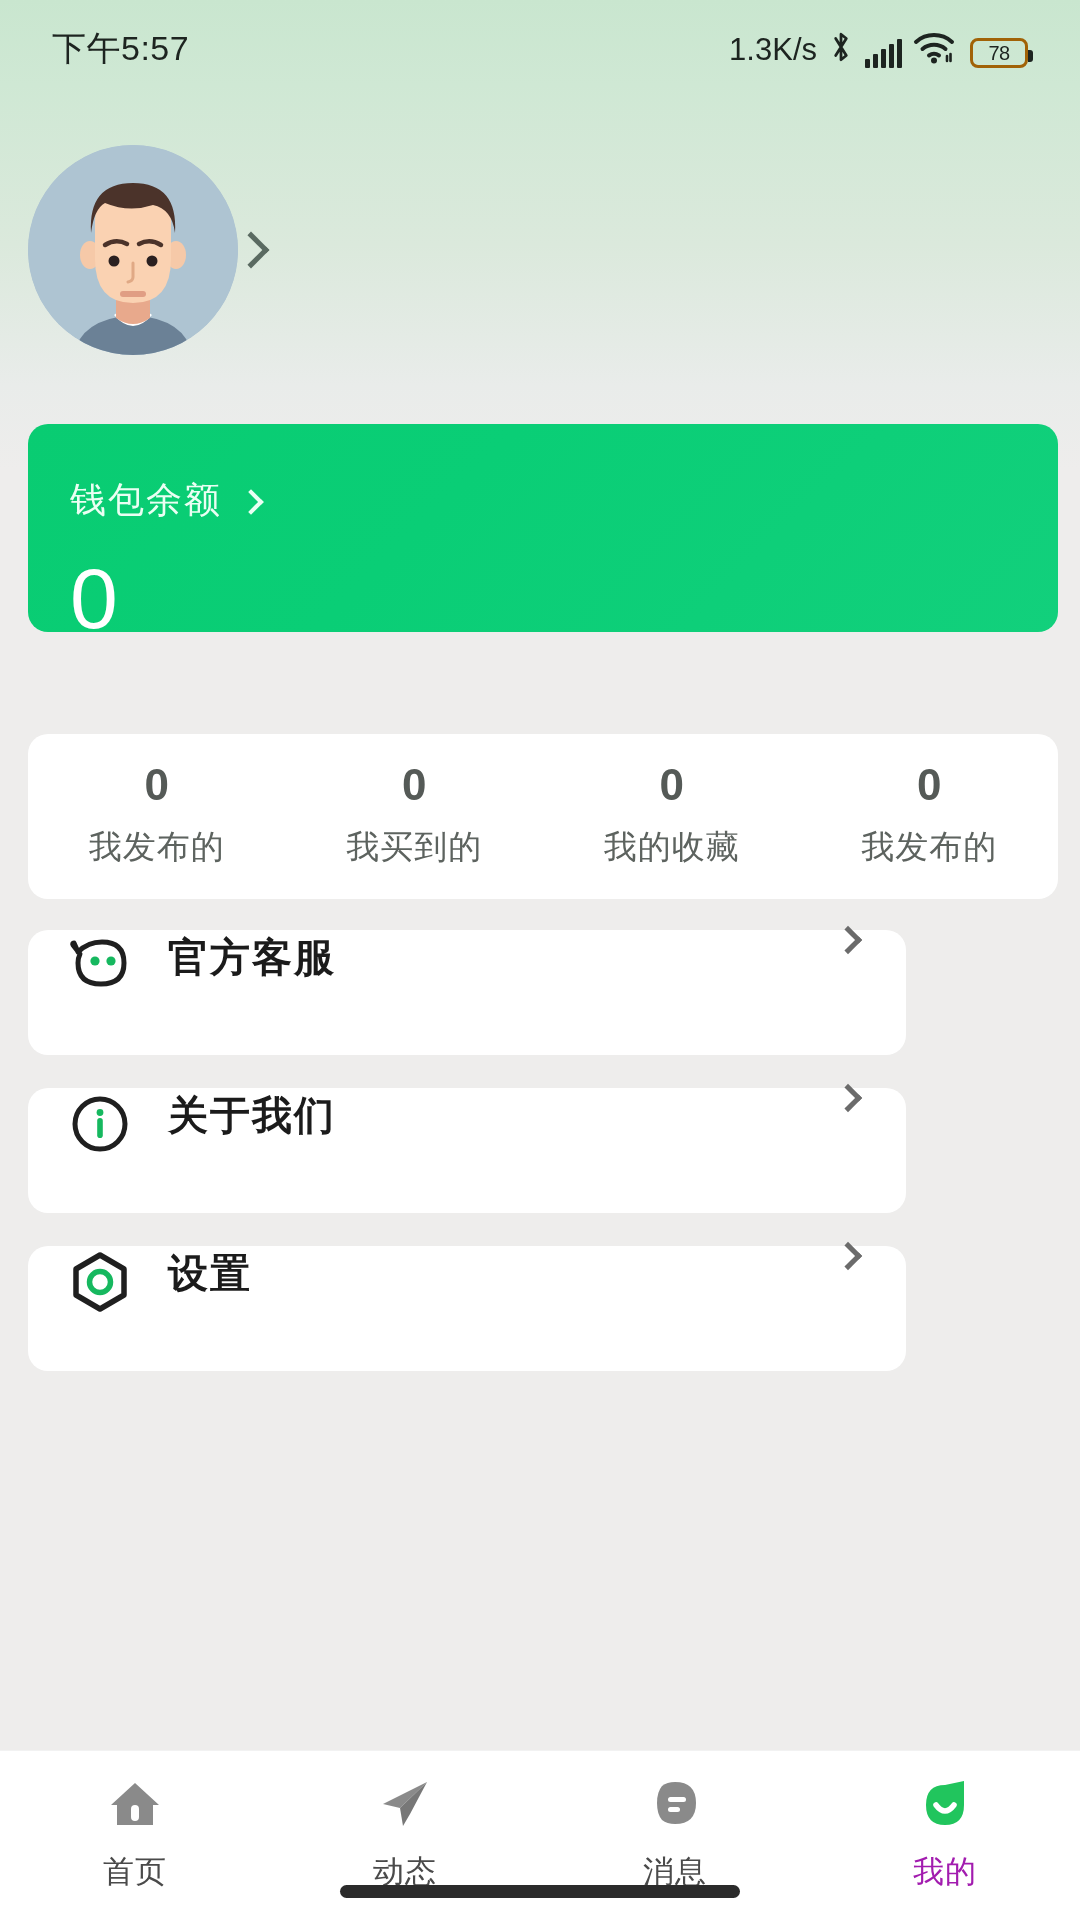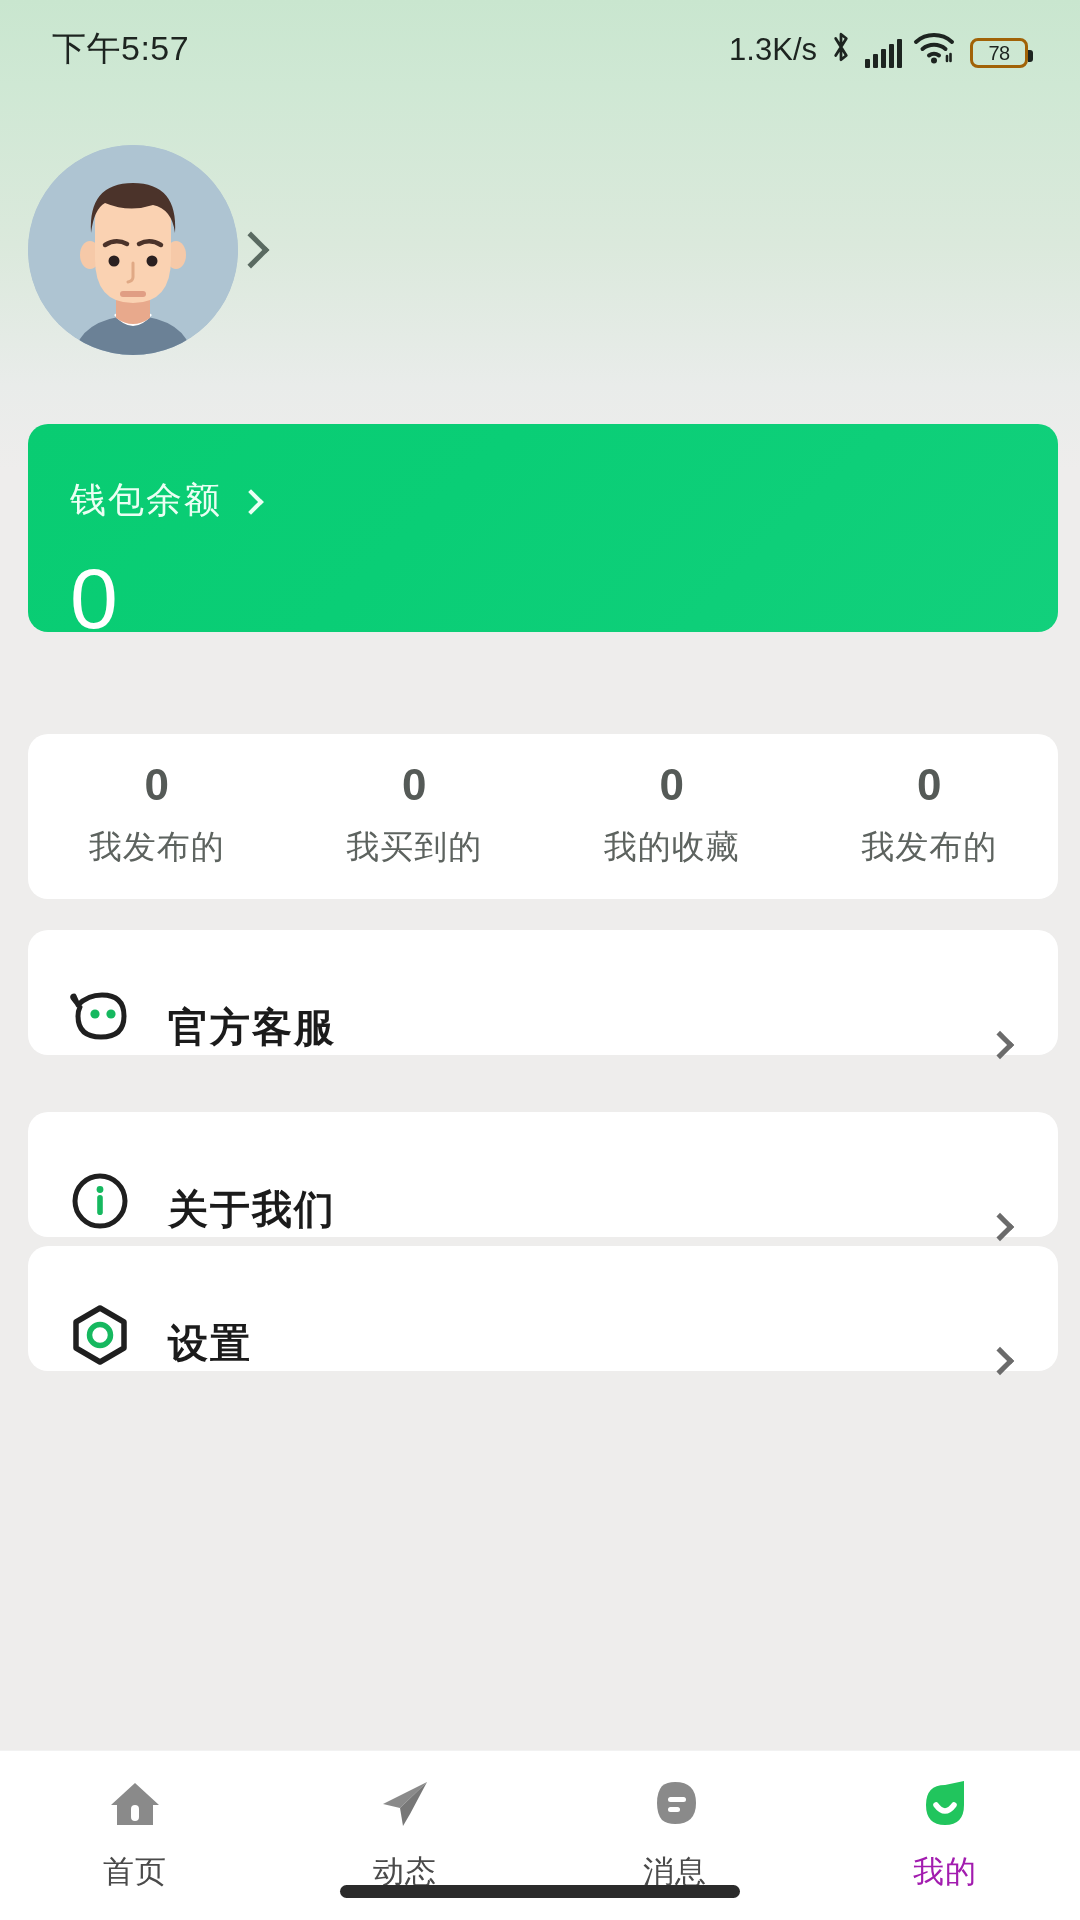--- a/index.html
+++ b/index.html
@@ -93,26 +93,26 @@
     position:absolute; left:28px; top:734px; width:1030px; height:165px;
     background:#ffffff; border-radius:20px; z-index:3;
     display:flex; align-items:center; justify-content:space-around;
   }
   .stat{ display:flex; flex-direction:column; align-items:center; gap:18px; flex:1;}
   .stat-num{ font-size:44px; color:#555a57; font-weight:bold; line-height:1;}
   .stat-label{ font-size:33px; color:#5d635f; letter-spacing:1px; }
 
   
   .menu-row{
-    position:absolute; left:28px; width:1030px; height:125px;
+    position:absolute; left:28px; width:878px; height:125px;
     background:#ffffff; border-radius:20px; z-index:3;
-    display:flex; align-items:flex-end; padding:0 36px 0 36px;
+    display:flex; align-items:flex-start; padding:0 36px 0 36px;
   }
   .menu-row.r1{ top:930px; }
-  .menu-row.r2{ top:1088px;margin-top:24px; }
+  .menu-row.r2{ top:1088px; }
   .menu-row.r3{ top:1246px; }
   .menu-icon{ width:72px; height:72px; flex:0 0 72px; display:flex; align-items:center; justify-content:center;}
   .menu-label{
     margin-left:32px; font-size:40px; font-weight:bold; color:#1b1b1b; letter-spacing:2px; flex:1;
   }
   .chev-row{
     width:20px; height:20px; border-top:5px solid #6b6b6b; border-right:5px solid #6b6b6b;
     transform:rotate(45deg); margin-right:12px;
   }
 

